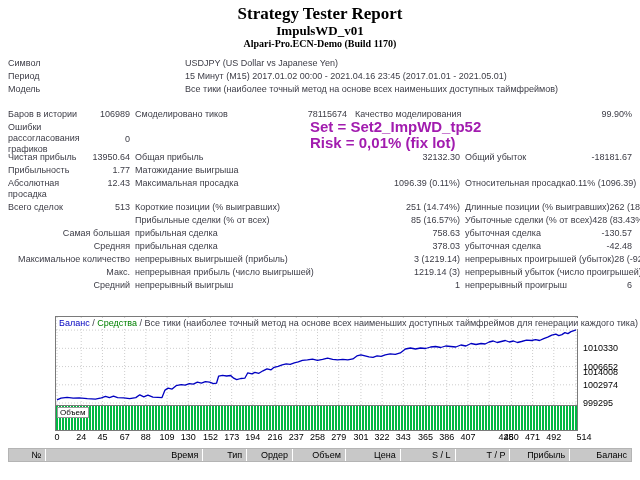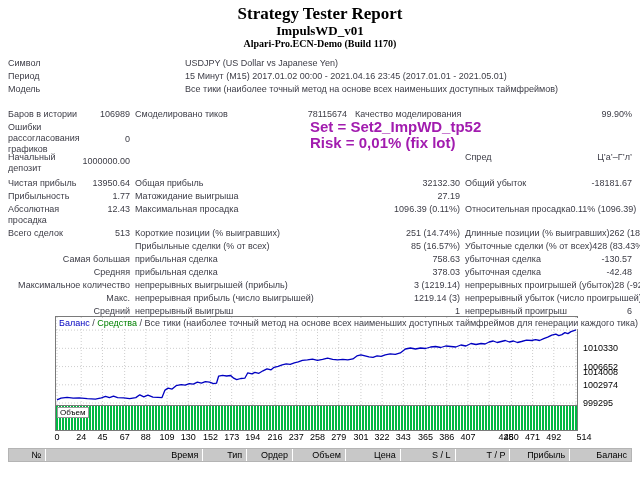--- a/index.html
+++ b/index.html
@@ -100,31 +100,20 @@
       </div>
     </div>
     <div class="srow h30 vp12">
       <div class="g1">
         <span class="g1l">Ошибки рассогласования графиков</span>
         <span class="g1v">0</span>
       </div>
       <div class="g2"></div>
       <div class="g3"></div>
     </div>
-    <div class="srow h26 vp4">
-      <div class="g1">
-        <span class="g1l">Начальный депозит</span>
-        <span class="g1v">1000000.00</span>
-      </div>
-      <div class="g2"></div>
-      <div class="g3">
-        <span class="gl">Спред</span>
-        <span class="gv">Ц’а’–Г’л’</span>
-      </div>
-    </div>
     <div class="srow ">
       <div class="g1">
         <span class="g1l">Чистая прибыль</span>
         <span class="g1v">13950.64</span>
       </div>
       <div class="g2">
         <span class="gl">Общая прибыль</span>
         <span class="gv">32132.30</span>
       </div>
       <div class="g3">
@@ -132,21 +121,20 @@
         <span class="gv">-18181.67</span>
       </div>
     </div>
     <div class="srow ">
       <div class="g1">
         <span class="g1l">Прибыльность</span>
         <span class="g1v">1.77</span>
       </div>
       <div class="g2">
         <span class="gl">Матожидание выигрыша</span>
-        <span class="gv">27.19</span>
       </div>
       <div class="g3"></div>
     </div>
     <div class="srow h24">
       <div class="g1">
         <span class="g1l">Абсолютная просадка</span>
         <span class="g1v">12.43</span>
       </div>
       <div class="g2">
         <span class="gl">Максимальная просадка</span>

